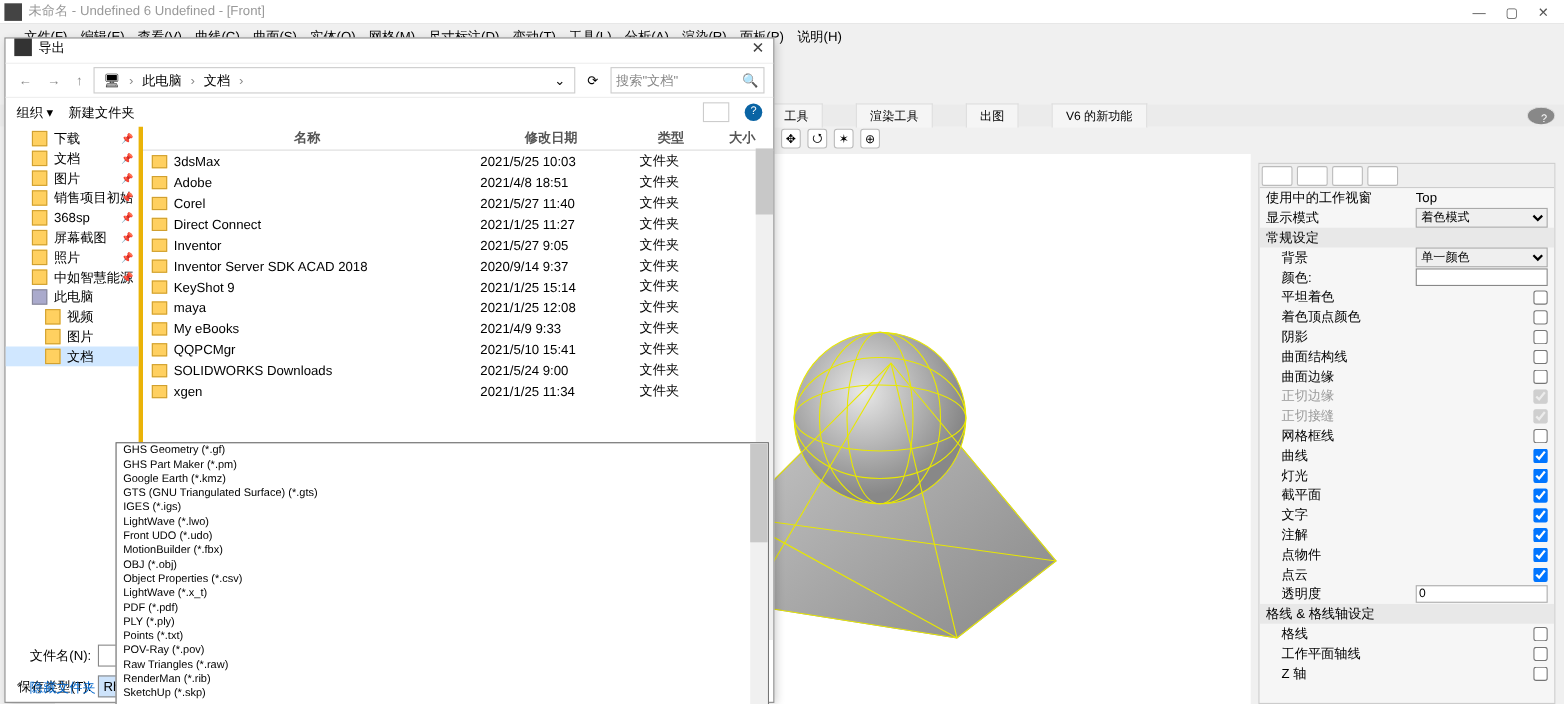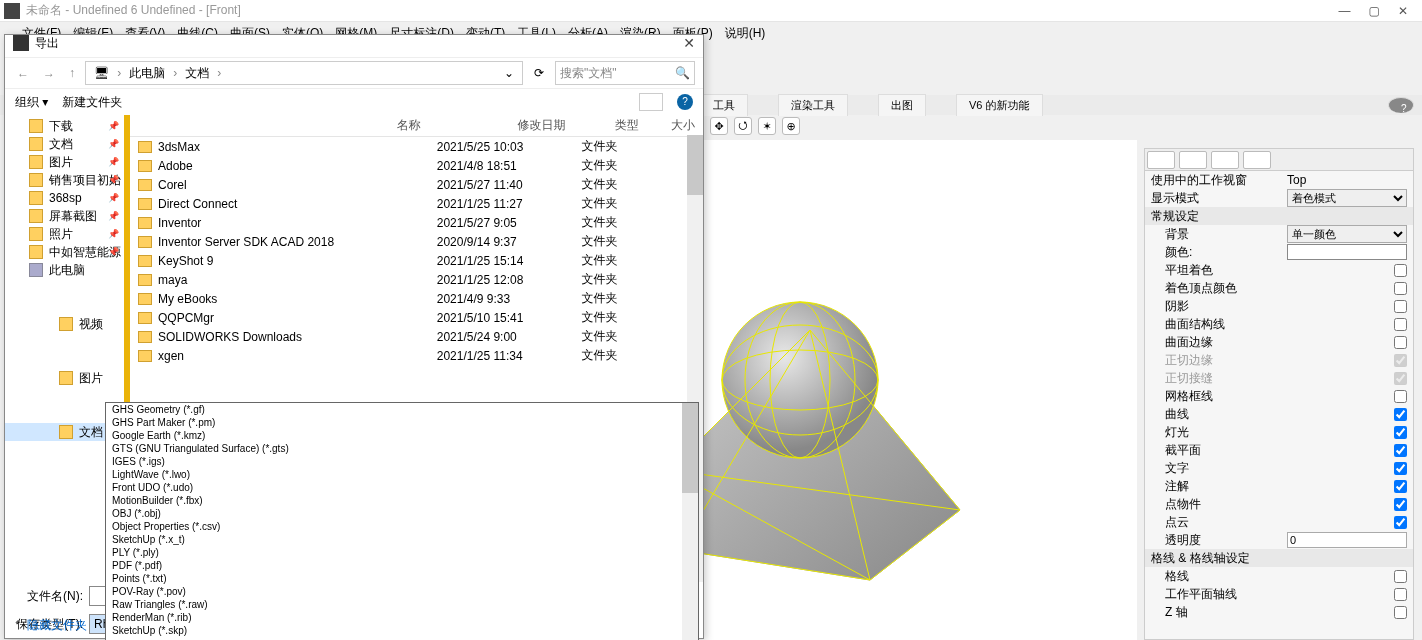--- a/index.html
+++ b/index.html
@@ -60,31 +60,31 @@
 .dlg-nav .crumb span { padding:0 4px; }
 .dlg-nav .crumb .sep { color:#888; }
 .dlg-nav .refresh { width:20px; text-align:center; }
 .dlg-nav .search { width:140px; height:24px; border:1px solid #ccc; padding:0 4px; display:flex; align-items:center; justify-content:space-between; color:#888;}
 .dlg-tool { height:26px; display:flex; align-items:center; padding:0 10px; gap:14px; }
 .dlg-tool .sp { flex:1; }
 .dlg-tool .view { width:24px; height:18px; border:1px solid #ccc; }
 .dlg-tool .help2 { width:16px; height:16px; border-radius:50%; background:#0a64a4; color:#fff; text-align:center; line-height:16px; font-size:10px;}
 
 .dlg-body { flex:1; display:flex; overflow:hidden; }
-.dlg-side { width:125px; border-right:6px solid #eab308; overflow:hidden; padding:2px 0; }
+.dlg-side { width:125px; border-right:4px solid #eab308; overflow:hidden; padding:2px 0; }
 .dlg-side .it { display:flex; align-items:center; height:18px; padding:0 6px 0 24px; gap:6px; position:relative; white-space:nowrap;}
 .dlg-side .it.sel { background:#d0e7ff; }
 .dlg-side .it .pin { position:absolute; right:4px; color:#888; font-size:9px; }
 .dlg-side .fold { width:14px; height:14px; background:#ffd060; border:1px solid #d0a030; flex-shrink:0; }
 .dlg-side .pc { width:14px; height:14px; background:#aac; border:1px solid #889; flex-shrink:0; }
-.dlg-side .sub { padding-left:54px;margin-top:36px; }
+.dlg-side .sub { padding-left:36px; }
 
 .dlg-list { flex:1; overflow:hidden; position:relative; }
 .dlg-list table { width:100%; border-collapse:collapse; }
-.dlg-list th { text-align:right; font-weight:normal; padding:2px 8px; border-bottom:1px solid #e5e5e5; color:#555; height:20px;margin-left:41px; }
+.dlg-list th { text-align:center; font-weight:bold; padding:2px 8px; border-bottom:1px solid #e5e5e5; color:#555; height:20px;margin-left:41px; }
 .dlg-list td { padding:1px 8px; height:16px; white-space:nowrap; }
 .dlg-list .fold2 { display:inline-block; width:14px; height:12px; background:#ffd060; border:1px solid #d0a030; margin-right:6px; vertical-align:middle;}
 .dlg-list .scroll { position:absolute; right:0; top:20px; bottom:0; width:16px; background:#f0f0f0; }
 .dlg-list .scroll .thumb { position:absolute; top:0; width:100%; height:60px; background:#c8c8c8; }
 
 .dlg-fn { display:flex; align-items:center; padding:4px 8px; gap:6px; }
 .dlg-fn label { width:70px; text-align:right; }
 .dlg-fn input, .dlg-fn .combo { flex:1; height:20px; border:1px solid #888; padding:0 4px; font-size:12px; }
 .dlg-fn .combo { display:flex; align-items:center; justify-content:space-between; background:#e0eefc; }
 .dlg-fn .combo.sel { background:#cde3fb; }
@@ -482,23 +482,23 @@
     <div class="opt">GHS Geometry (*.gf)</div>
       <div class="opt">GHS Part Maker (*.pm)</div>
       <div class="opt">Google Earth (*.kmz)</div>
       <div class="opt">GTS (GNU Triangulated Surface) (*.gts)</div>
       <div class="opt">IGES (*.igs)</div>
       <div class="opt">LightWave (*.lwo)</div>
       <div class="opt">Front UDO (*.udo)</div>
       <div class="opt">MotionBuilder (*.fbx)</div>
       <div class="opt">OBJ (*.obj)</div>
       <div class="opt">Object Properties (*.csv)</div>
-      <div class="opt">SketchUp (*.x_t)</div>
+      <div class="opt">LightWave (*.x_t)</div>
+      <div class="opt">PDF (*.pdf)</div>
       <div class="opt">PLY (*.ply)</div>
-      <div class="opt">PDF (*.pdf)</div>
       <div class="opt">Points (*.txt)</div>
       <div class="opt">POV-Ray (*.pov)</div>
       <div class="opt">Raw Triangles (*.raw)</div>
       <div class="opt">RenderMan (*.rib)</div>
       <div class="opt">SketchUp (*.skp)</div>
       <div class="sc">
         <div class="th"></div>
       </div>
   </div>
 

